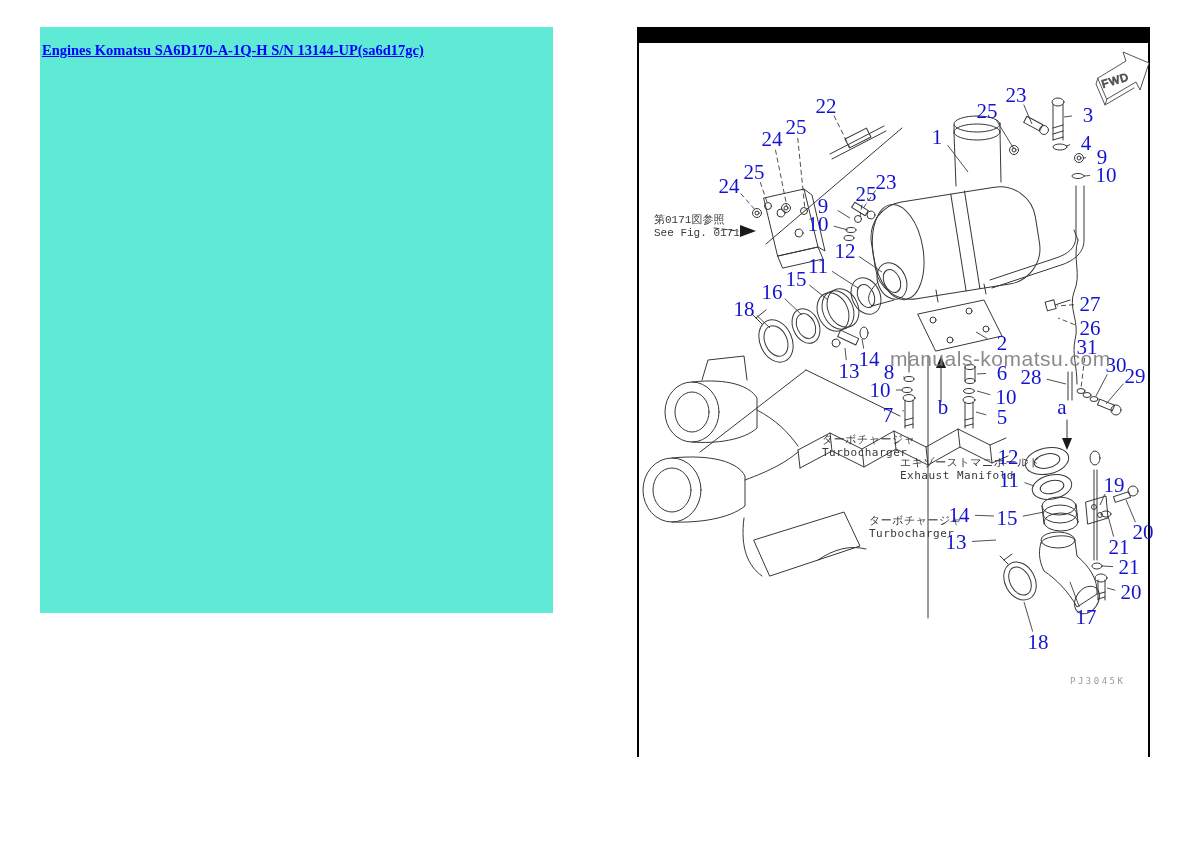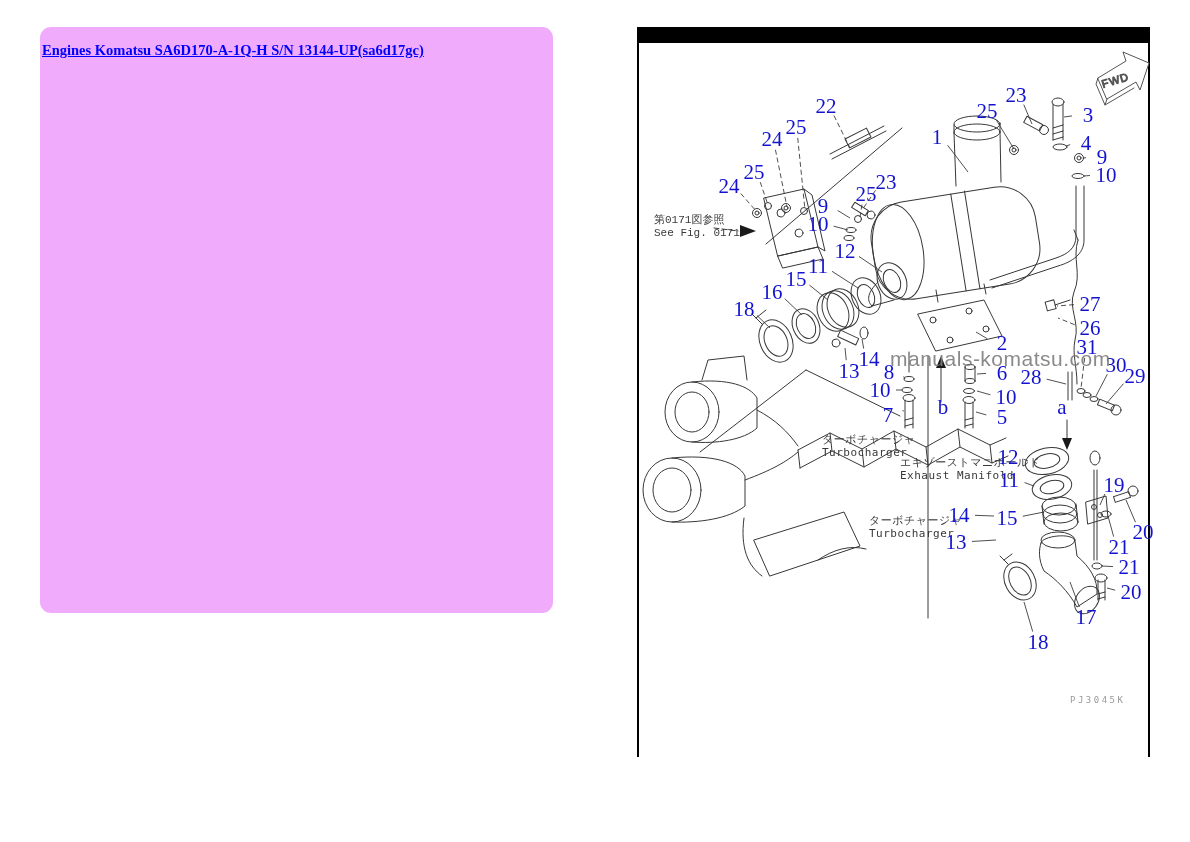--- a/index.html
+++ b/index.html
@@ -26,29 +26,29 @@
            dominant-baseline:central;}
   .leader{stroke:#3c3c3c;stroke-width:0.9;fill:none;}
   .dash{stroke-dasharray:5 3;}
   .plabel{font-family:"DejaVu Sans Mono",monospace;font-size:11px;fill:#383838;letter-spacing:0.5px;}
   .fwd-text{font-family:"Liberation Sans",sans-serif;font-size:11px;fill:#555;letter-spacing:1px;}
 
   .see-fig{position:absolute;left:654px;top:214px;color:#3a3a3a;
            font-family:Liberation Mono, monospace;font-size:11px;line-height:13px;white-space:nowrap;}
   .watermark{position:absolute;left:890px;top:347px;color:rgba(125,125,125,0.9);
              font-family:"Liberation Sans",sans-serif;font-size:21px;letter-spacing:0.5px;white-space:nowrap;}
-  .plate-code{position:absolute;left:1070px;top:695px;color:#9a9a9a;
+  .plate-code{position:absolute;left:1070px;top:676px;color:#9a9a9a;
               font-family:"DejaVu Sans Mono",monospace;font-size:9px;letter-spacing:2.5px;white-space:nowrap;}
 </style>
 </head>
 <body>
 
 <div class="page">
 
-  <div class="black-panel" style="background: #f0abfc; border-radius: 11px;">
+  <div class="black-panel" style="background: #5eead4;">
     <a class="doc-link" style="color: rgb(0, 0, 255);">Engines Komatsu SA6D170-A-1Q-H S/N 13144-UP(sa6d17gc)</a>
   </div>
 
   <div class="diagram-panel"></div>
 
   <svg class="artboard" viewBox="0 0 1190 842">
     <g class="art">
 
       <path d="M766,244 L902,128"></path>
       <path d="M928,356 L928,618"></path>

